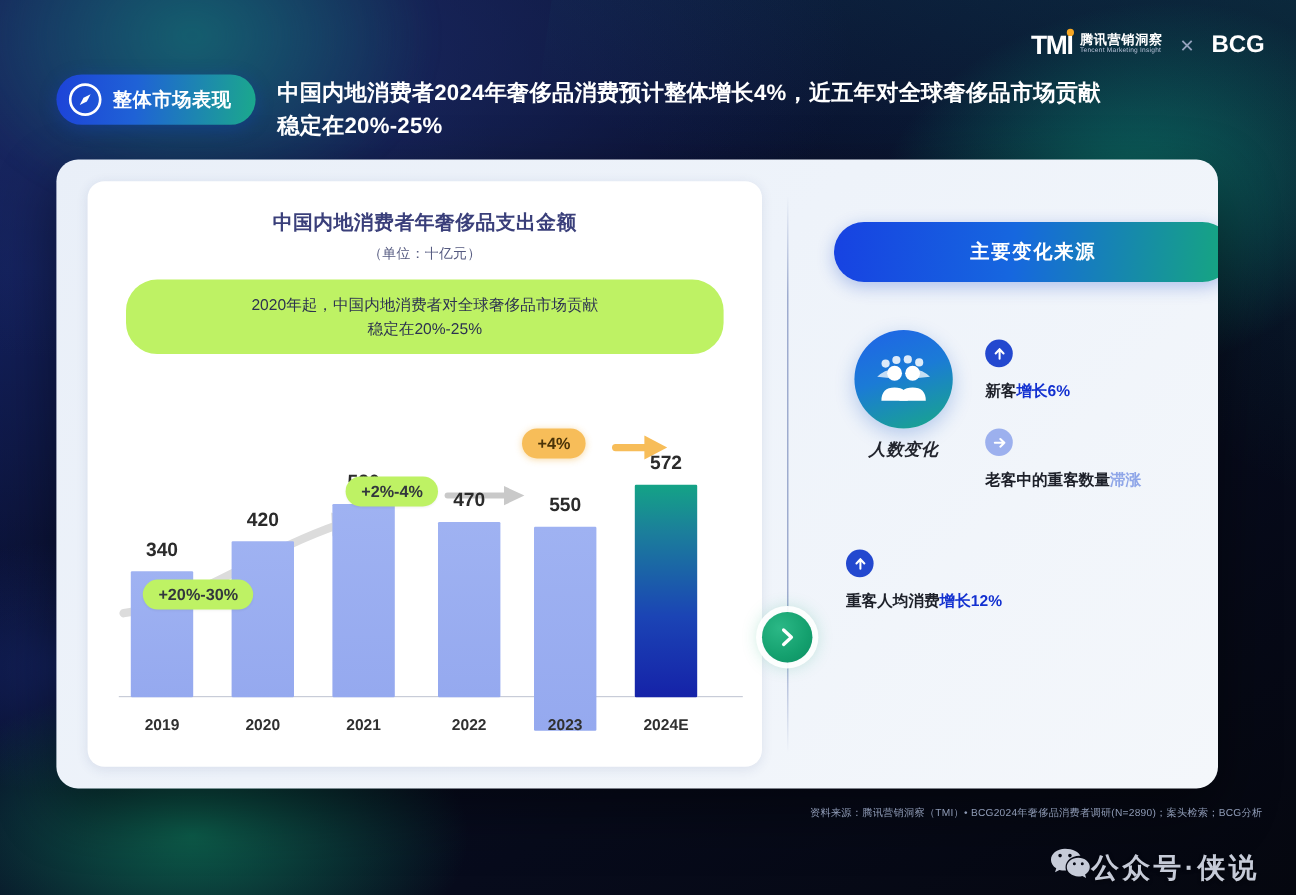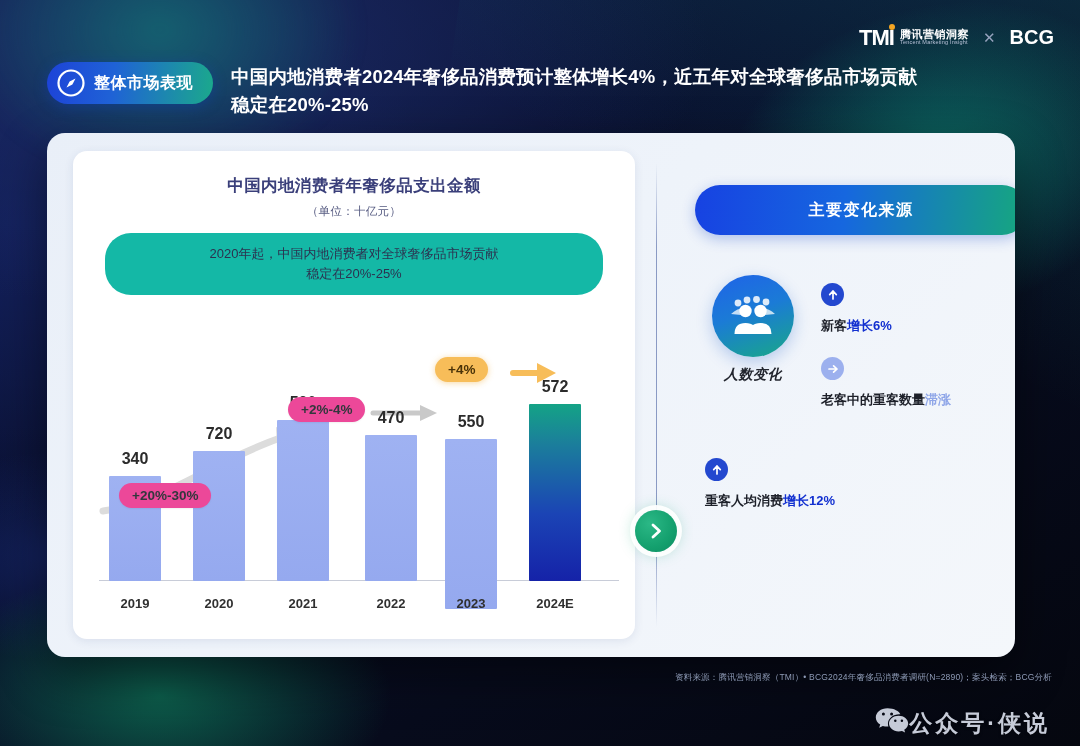--- a/index.html
+++ b/index.html
@@ -110,21 +110,21 @@
   #chart-title {
     text-align:center; margin-top:24px;
     font-size:16.5px; font-weight:700; color:#3a3f7a; letter-spacing:.4px;
   }
   #chart-unit {
     text-align:center; margin-top:7px;
     font-size:11.5px; color:#555a80; letter-spacing:.3px;
   }
   #chart-note {
     margin:14px 32px 0; padding:11px 14px;
-    background:#14b8a6; border-radius:26px;
+    background:#bef264; border-radius:26px;
     text-align:center; color:#2c3250; font-size:13px; line-height:1.55;
   }
   #chart-note .nl { display:block; }
 
   
   #plot {
     position:absolute; left:0; right:0; top:180px; height:308px;
   }
   #axis-line {
     position:absolute; left:26px; right:16px; bottom:58px;
@@ -147,21 +147,21 @@
   .bar-label {
     position:absolute; left:50%; transform:translateX(-50%);
     bottom:-30px; font-size:13px; font-weight:600; color:#303030; white-space:nowrap;
   }
 
   
   .growth-pill {
     position:absolute;
     padding:5px 13px; border-radius:14px;
     font-size:13.5px; font-weight:700; color:#33373d;
-    background:#ec4899; white-space:nowrap;
+    background:#bef264; white-space:nowrap;
     box-shadow:0 1px 2px rgba(0,0,0,.06);
   }
   .growth-pill.accent {
     background:#f7bd59; color:#4a3308;
     box-shadow:0 1px 6px rgba(240,170,50,.45);
   }
   #ann-svg { position:absolute; inset:0; pointer-events:none; }
 
   
   #panel-divider {
@@ -302,21 +302,21 @@
 
       <div id="axis-line"></div>
 
       <div id="bars-layer">
           <div class="bar-slot" style="left: 36px; width: 52px; height: 105px;">
             <div class="bar-value" style="top: -26px;">340</div>
             <div class="bar" style="height: 105px;"></div>
             <div class="bar-label">2019</div>
           </div>
           <div class="bar-slot" style="left: 120px; width: 52px; height: 130px;">
-            <div class="bar-value" style="top: -26px;">720</div>
+            <div class="bar-value" style="top: -26px;">420</div>
             <div class="bar" style="height: 130px;"></div>
             <div class="bar-label">2020</div>
           </div>
           <div class="bar-slot" style="left: 204px; width: 52px; height: 161px;">
             <div class="bar-value" style="top: -26px;">520</div>
             <div class="bar" style="height: 161px;"></div>
             <div class="bar-label">2021</div>
           </div>
           <div class="bar-slot" style="left: 292px; width: 52px; height: 146px;">
             <div class="bar-value" style="top: -26px;">470</div>

